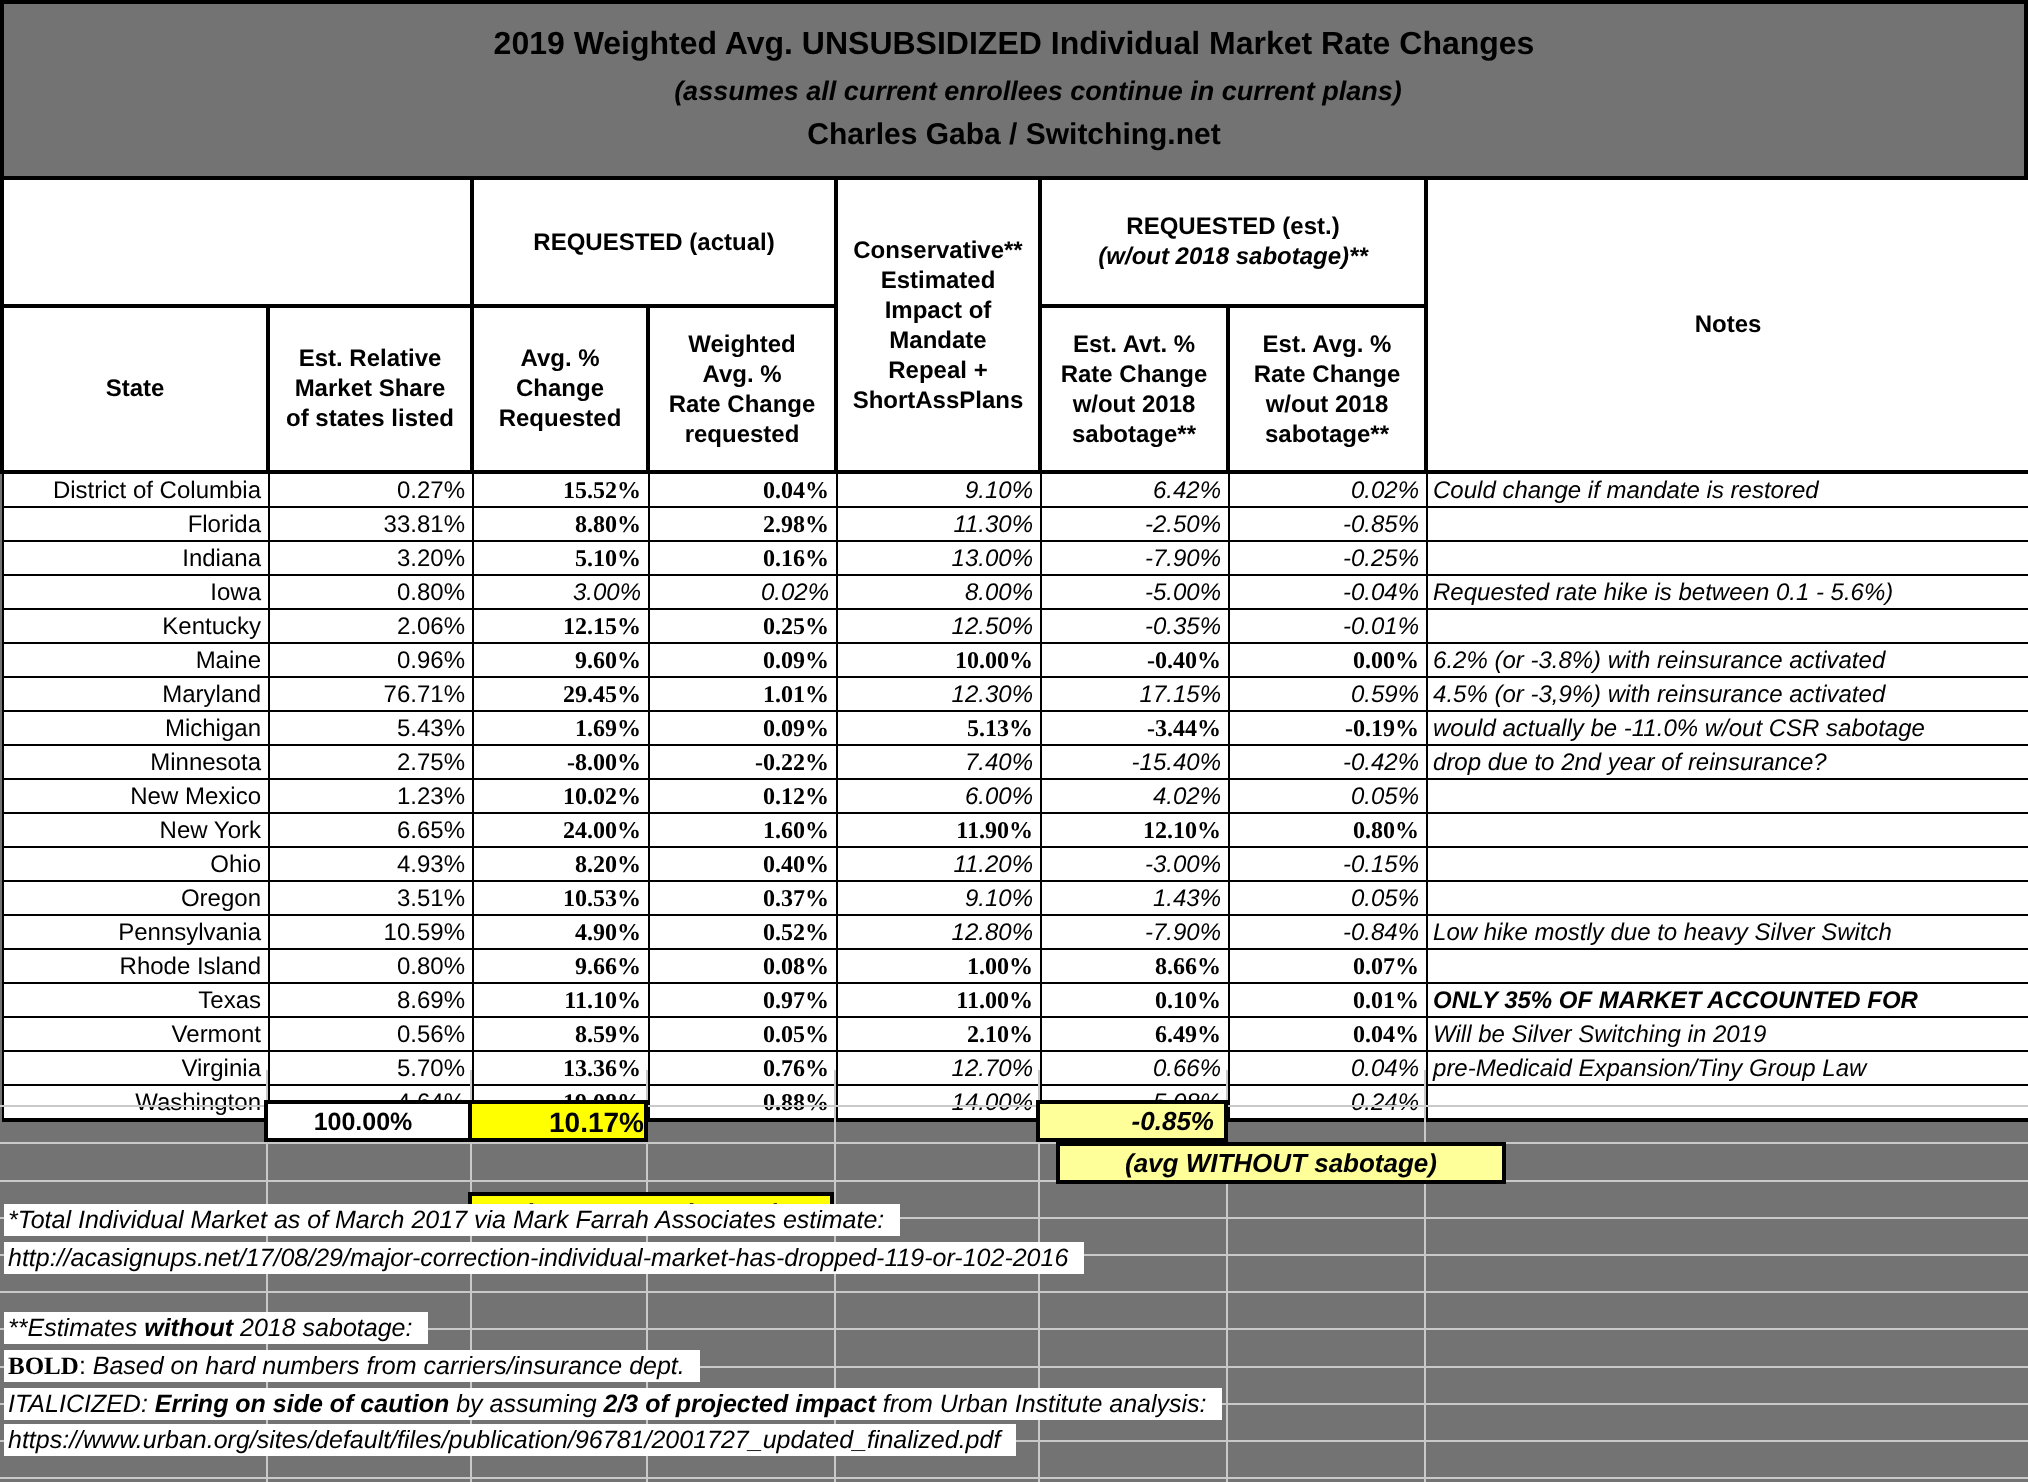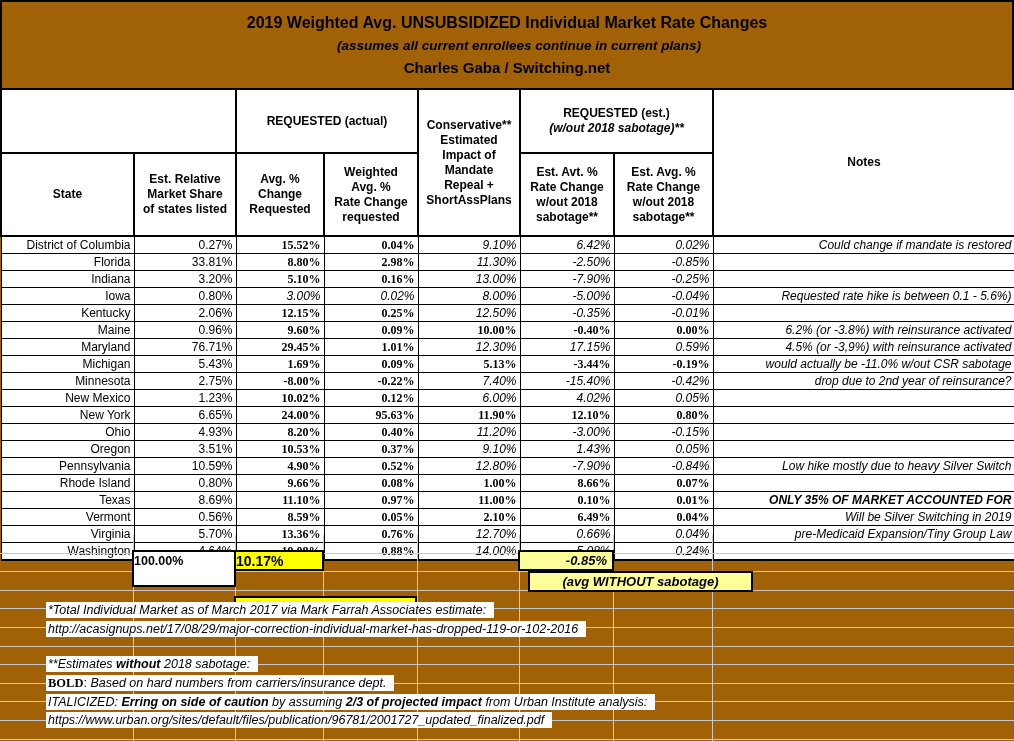--- a/index.html
+++ b/index.html
@@ -1,19 +1,19 @@
 <!DOCTYPE html>
 <html style="--bright-yellow: #FFFF00; --pale-yellow: #FFFF99; --highlight-orange: #FAC090; --grid-line: #C9C9C9;"><head>
 <meta charset="utf-8">
 <style>
   html,body { margin:0; padding:0; background:#fff; }
   .sheet {
     position:relative;
     width:1014px; height:741px;
-    background:#a16207;
+    background:#737373;
     font-family:"Liberation Sans", sans-serif;
     color:#000;
     overflow:hidden;
   }
   
   .title-block {
     position:absolute; top:0; left:0;
     width:1014px; height:88px;
     box-sizing:border-box;
     border:2px solid #000; border-bottom:none;
@@ -47,21 +47,21 @@
     font-size:12px;
     padding:0 3px;
     overflow:hidden; white-space:nowrap;
     background:#fff;
   }
   td.c-state, td.c-share, td.c-avgreq, td.c-weighted,
   td.c-impact, td.c-estavt, td.c-estavg { text-align:right; }
   td.c-state { border-left-width:2px; }
   td.c-avgreq, td.c-weighted, td.c-impact, td.c-estavt,
   td.c-estavg, td.c-note { border-left-width:2px; }
-  td.c-note  { border-right-width:2px; text-align:right; }
+  td.c-note  { border-right-width:2px; text-align:left; }
   td.c-avgreq { background:var(--bright-yellow,#FFFF00); }
   td.c-estavt { background:var(--pale-yellow,#FFFF99); }
   tbody tr:last-child td { border-bottom-width:2px; }
   .b  { font-weight:700;font-family:Liberation Serif, serif; }
   .i  { font-style:italic; }
   .bi { font-weight:700; font-style:italic; }
   td.hl { background:var(--highlight-orange,#FAC090); font-size:12.5px; }
 
   
   .bottom {
@@ -74,35 +74,35 @@
   }
   .vline {
     position:absolute; top:0; width:1px; height:100%;
     background:var(--grid-line,#C9C9C9);
   }
   .tbox {
     position:absolute; box-sizing:border-box;
     border:2px solid #000;
     font-weight:700; line-height:16px;
   }
-  .tbox-share   { left:132px; top:15px;  width:104px; height:37px; background:#fff;
-                  font-size:12.5px; text-align:left; padding:1px 5px 0 0; }
+  .tbox-share   { left:132px; top:15px;  width:104px; height:21px; background:#fff;
+                  font-size:12.5px; text-align:center; padding:1px 5px 0 0; }
   .tbox-avg     { left:234px; top:15px;  width:90px;  height:21px; background:var(--bright-yellow,#FFFF00);
-                  font-size:14px; text-align:left; padding-top:1px; }
+                  font-size:14px; text-align:right; padding-top:1px; }
   .tbox-with    { left:234px; top:36px;  width:183px; height:21px; background:var(--bright-yellow,#FFFF00);
                   font-size:13px; font-style:italic; text-align:center; padding-top:1px;margin-top:25px; }
   .tbox-est     { left:518px; top:15px;  width:96px;  height:21px; background:var(--pale-yellow,#FFFF99);
                   font-size:13px; font-style:italic; text-align:right; padding:1px 5px 0 0; }
   .tbox-without { left:528px; top:36px;  width:225px; height:21px; background:var(--pale-yellow,#FFFF99);
                   font-size:13px; font-style:italic; text-align:center; padding-top:1px; }
   .fn {
     position:absolute; left:2px;
     height:16px; line-height:16px;
     background:#fff; padding:0 8px 0 2px;
-    font-size:12.5px; white-space:nowrap;margin-left:44px;
+    font-size:12.5px; white-space:nowrap;
   }
 </style>
 </head>
 <body>
 
 <div class="sheet">
 
   <div class="title-block">
     <div class="title-l1">2019 Weighted Avg. UNSUBSIDIZED Individual Market Rate Changes</div>
     <div class="title-l2">(assumes all current enrollees continue in current plans)</div>
@@ -256,21 +256,21 @@
           <td class="c-weighted b">0.12%</td>
           <td class="c-impact i">6.00%</td>
           <td class="c-estavt i">4.02%</td>
           <td class="c-estavg i">0.05%</td>
           <td class="c-note"></td>
         </tr>
         <tr>
           <td class="c-state">New York</td>
           <td class="c-share">6.65%</td>
           <td class="c-avgreq b">24.00%</td>
-          <td class="c-weighted b">95.63%</td>
+          <td class="c-weighted b">1.60%</td>
           <td class="c-impact b">11.90%</td>
           <td class="c-estavt b">12.10%</td>
           <td class="c-estavg b">0.80%</td>
           <td class="c-note"></td>
         </tr>
         <tr>
           <td class="c-state">Ohio</td>
           <td class="c-share">4.93%</td>
           <td class="c-avgreq b">8.20%</td>
           <td class="c-weighted b">0.40%</td>

